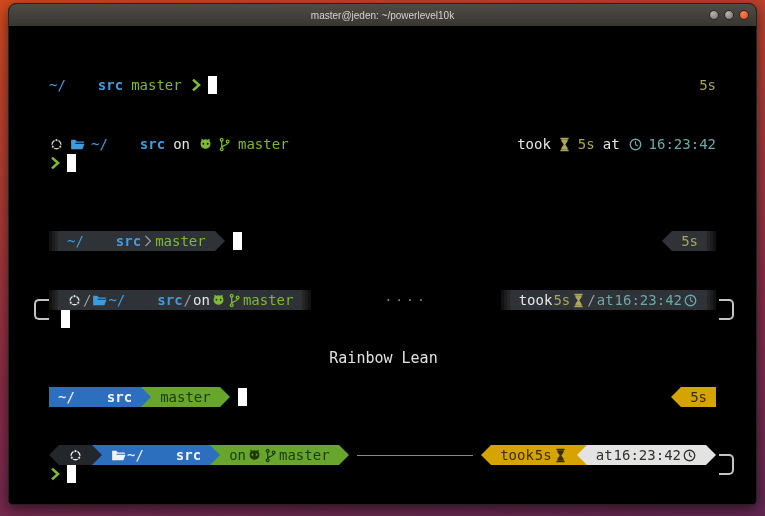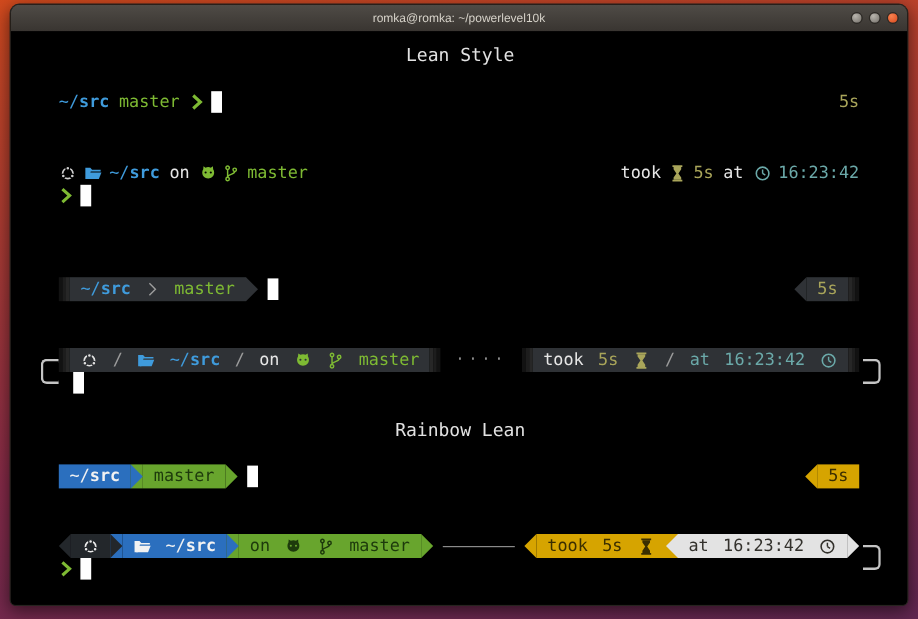--- a/index.html
+++ b/index.html
@@ -14,28 +14,28 @@
   .winbtns{position:absolute;right:7px;top:50%;transform:translateY(-50%);display:flex;gap:5px;}
   .wbtn{width:10px;height:10px;border-radius:50%;border:1px solid #2c2925;box-sizing:border-box;}
   .wbtn.gray{background:radial-gradient(circle at 35% 30%,#b9b5ae,#716d67);}
   .wbtn.orange{background:radial-gradient(circle at 35% 30%,#f8814f,#d8491d);}
   .terminal{position:absolute;left:0;top:22px;width:749px;bottom:0;background:#000;font-size:14px;color:#e6e6e6;}
   .heading{position:absolute;left:0;width:100%;height:20px;line-height:20px;text-align:center;color:#e2e2e2;font-size:15px;}
   .prow{position:absolute;left:40px;right:42px;height:20px;display:flex;align-items:center;}
   .grp{display:flex;align-items:center;}
   .spacer{flex:1;}
   .sp4{width:4px;}.sp6{width:6px;}.sp8{width:8px;}.sp12{width:12px;}
-  .b{font-weight:bold;}
+  .b{font-weight:bold;margin-left:32px;}
   .t-blue{color:#3f9bdc}.t-green{color:#7eba33}.t-olive{color:#a9a55a}.t-teal{color:#6ba9a9}
   .t-white{color:#e6e6e6}.t-gray{color:#9c9c9c}
   .cursor{width:9px;height:18px;background:#ffffff;flex:none;}
   .icon{width:15px;height:15px;display:block;flex:none;}
   .chev{width:12px;height:16px;display:block;flex:none;}
   
-  .seg{display:flex;align-items:center;height:20px;padding:0 9px;gap:12px;flex:none;}
+  .seg{display:flex;align-items:center;height:20px;padding:0 9px;gap:1px;flex:none;}
   .cbg{background:#2f3236;}
   .ar{width:0;height:0;border-top:10px solid transparent;border-bottom:10px solid transparent;flex:none;}
   .fade{display:flex;flex:none;}
   .fade span{width:3px;height:20px;display:block;}
   .f1{background:#121212}.f2{background:#1d1d1d}.f3{background:#272727}
   .gapline{flex:1;height:0;border-top:1px solid #8a8a8a;margin:0 8px;}
   .gapdots{flex:1;text-align:center;color:#8c8c8c;letter-spacing:3px;font-size:13px;line-height:20px;}
   .frame{position:absolute;box-sizing:border-box;}
   .frame.l{border-left:2px solid #c4c4c4;border-top:2px solid #c4c4c4;border-bottom:2px solid #c4c4c4;border-radius:5px 0 0 5px;}
   .frame.r{border-right:2px solid #c4c4c4;border-top:2px solid #c4c4c4;border-bottom:2px solid #c4c4c4;border-radius:0 5px 5px 0;}
@@ -85,31 +85,30 @@
     <symbol id="i-chevthin" viewBox="0 0 12 16">
       <path d="M3.5 3l5 5-5 5" fill="none" stroke="currentColor" stroke-width="1.2"></path>
     </symbol>
   </defs>
 </svg>
 
 <div class="desktop">
   <div class="window">
 
     <div class="titlebar">
-      <div class="title">romka@romka: ~/powerlevel10k</div>
+      <div class="title">master@jeden: ~/powerlevel10k</div>
       <div class="winbtns">
         <div class="wbtn gray"></div>
         <div class="wbtn gray"></div>
         <div class="wbtn orange"></div>
       </div>
     </div>
 
     <div class="terminal">
 
-      <div class="heading" style="top:10px">Lean Style</div>
 
       <div class="prow" style="top:49px">
         <div class="grp">
           <span class="t-blue">~/</span>
             <span class="t-blue b">src</span>
           <span class="sp8"></span>
           <span class="t-green">master</span>
           <span class="sp8"></span>
           <svg class="chev t-green">
               <use href="#i-chev"></use>

